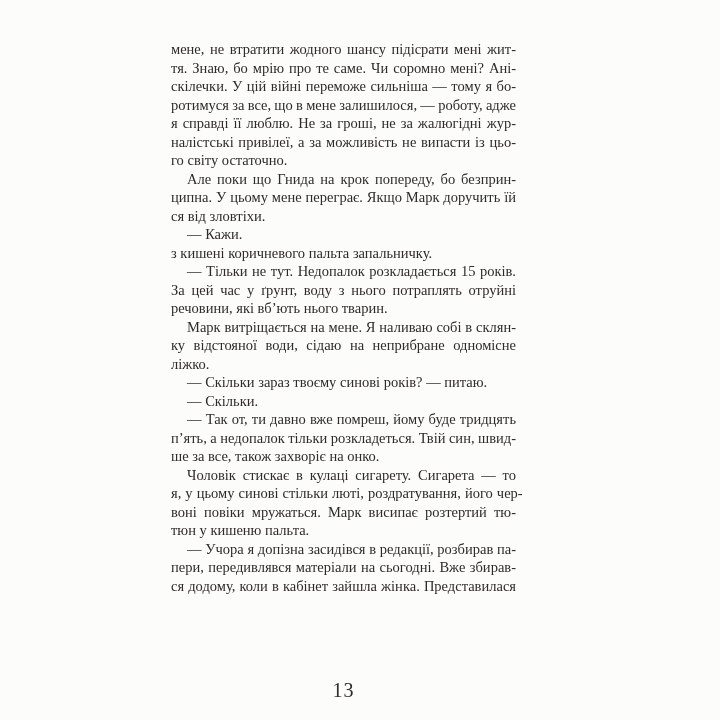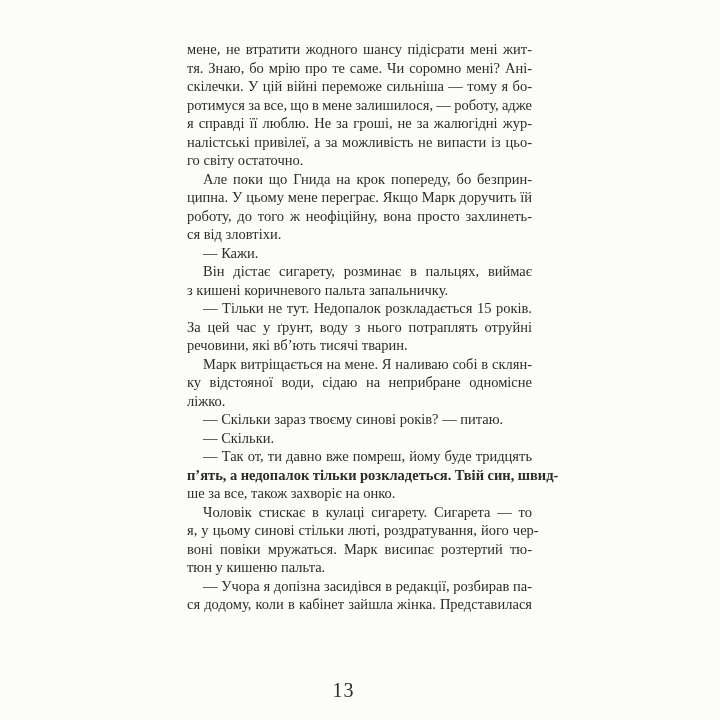--- a/index.html
+++ b/index.html
@@ -29,21 +29,20 @@
     height: 18.5px;
     line-height: 18.5px;
     font-size: 14.5px;
     white-space: nowrap;
     overflow: visible;
   }
   .line.indent { padding-left: 16px; }
   .line-text {
     display: inline-block;
     white-space: nowrap;
-    margin-left: 16px;
   }
   .page-number {
     position: absolute;
     left: 171px;
     top: 679px;
     width: 345px;
     text-align: center;
     font-size: 20px;
     letter-spacing: 1px;
     color: var(--ink);
@@ -56,37 +55,36 @@
   <div class="text-block">
       <div class="line"><span class="line-text" style="word-spacing: 1.93304px;">мене, не втратити жодного шансу підісрати мені жит-</span></div>
       <div class="line"><span class="line-text" style="word-spacing: 1.29531px;">тя. Знаю, бо мрію про те саме. Чи соромно мені? Ані-</span></div>
       <div class="line"><span class="line-text" style="word-spacing: 0.864583px;">скілечки. У цій війні переможе сильніша — тому я бо-</span></div>
       <div class="line"><span class="line-text" style="word-spacing: -0.345486px;">ротимуся за все, що в мене залишилося, — роботу, адже</span></div>
       <div class="line"><span class="line-text" style="word-spacing: 1.3625px;">я справді її люблю. Не за гроші, не за жалюгідні жур-</span></div>
       <div class="line"><span class="line-text" style="word-spacing: 1.08594px;">налістські привілеї, а за можливість не випасти із цьо-</span></div>
       <div class="line"><span class="line-text">го світу остаточно.</span></div>
       <div class="line indent"><span class="line-text" style="word-spacing: 2.33203px;">Але поки що Гнида на крок попереду, бо безприн-</span></div>
       <div class="line"><span class="line-text" style="word-spacing: 0.275391px;">ципна. У цьому мене переграє. Якщо Марк доручить їй</span></div>
-      <div class="line"><span class="line-text" style="word-spacing: 2.22991px;">роботу, до того ж неофіційну, вона просто захлинеть-</span></div>
       <div class="line"><span class="line-text">ся від зловтіхи.</span></div>
       <div class="line indent"><span class="line-text">— Кажи.</span></div>
-      <div class="line indent"><span class="line-text" style="word-spacing: 5.1901px;">Він дістає сигарету, розминає в пальцях, виймає</span></div>
       <div class="line"><span class="line-text">з кишені коричневого пальта запальничку.</span></div>
       <div class="line indent"><span class="line-text" style="word-spacing: 0.90625px;">— Тільки не тут. Недопалок розкладається 15 років.</span></div>
       <div class="line"><span class="line-text" style="word-spacing: 3.11111px;">За цей час у ґрунт, воду з нього потраплять отруйні</span></div>
-      <div class="line"><span class="line-text">речовини, які вб’ють тисячі тварин.</span></div>
+      <div class="line"><span class="line-text">речовини, які вб’ють нього тварин.</span></div>
       <div class="line indent"><span class="line-text" style="word-spacing: 0.205078px;">Марк витріщається на мене. Я наливаю собі в склян-</span></div>
       <div class="line"><span class="line-text" style="word-spacing: 4.83073px;">ку відстояної води, сідаю на неприбране одномісне</span></div>
       <div class="line"><span class="line-text">ліжко.</span></div>
       <div class="line indent"><span class="line-text">— Скільки зараз твоєму синові років? — питаю.</span></div>
       <div class="line indent"><span class="line-text">— Скільки.</span></div>
       <div class="line indent"><span class="line-text" style="word-spacing: 0.522569px;">— Так от, ти давно вже помреш, йому буде тридцять</span></div>
-      <div class="line"><span class="line-text" style="word-spacing: -0.131696px; font-weight: bold;">п’ять, а недопалок тільки розкладеться. Твій син, швид-</span></div>
+      <div class="line"><span class="line-text" style="word-spacing: -0.131696px;">п’ять, а недопалок тільки розкладеться. Твій син, швид-</span></div>
       <div class="line"><span class="line-text">ше за все, також захворіє на онко.</span></div>
       <div class="line indent"><span class="line-text" style="word-spacing: 3.19196px;">Чоловік стискає в кулаці сигарету. Сигарета — то</span></div>
       <div class="line"><span class="line-text" style="word-spacing: 0.416016px;">я, у цьому синові стільки люті, роздратування, його чер-</span></div>
       <div class="line"><span class="line-text" style="word-spacing: 3.49219px;">воні повіки мружаться. Марк висипає розтертий тю-</span></div>
       <div class="line"><span class="line-text">тюн у кишеню пальта.</span></div>
       <div class="line indent"><span class="line-text" style="word-spacing: 0.0996094px;">— Учора я допізна засидівся в редакції, розбирав па-</span></div>
+      <div class="line"><span class="line-text" style="word-spacing: 0.757812px;">пери, передивлявся матеріали на сьогодні. Вже збирав-</span></div>
       <div class="line"><span class="line-text" style="word-spacing: 0.482143px;">ся додому, коли в кабінет зайшла жінка. Представилася</span></div>
     </div>
   <div class="page-number">13</div>
 </div>
 
 </body></html>

